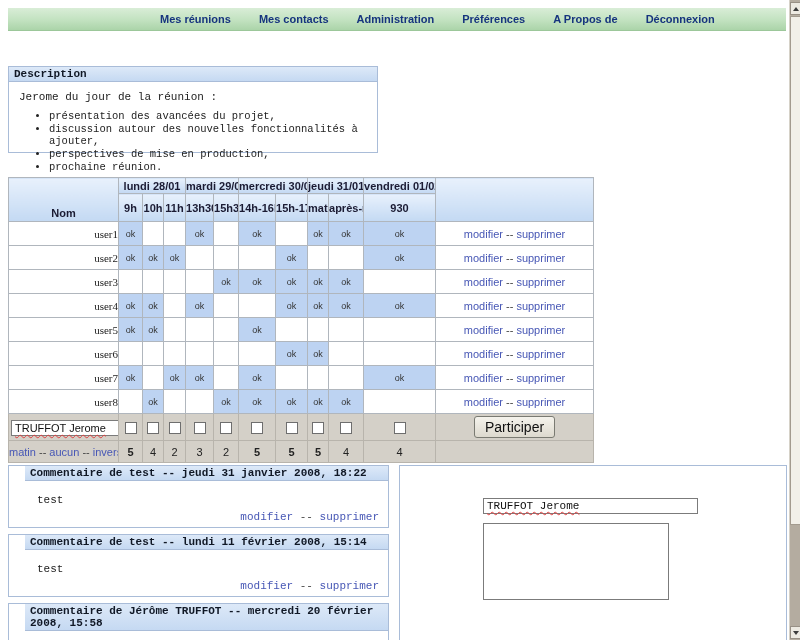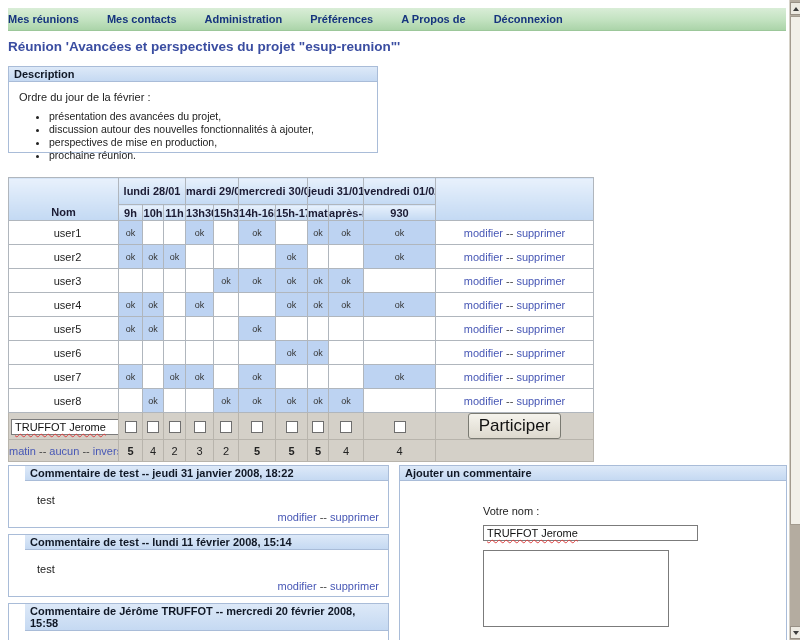--- a/index.html
+++ b/index.html
@@ -4,60 +4,60 @@
 <style>
   * { margin:0; padding:0; box-sizing:border-box; }
   html,body { background:#fff; }
   body { font-family:"Liberation Sans","DejaVu Sans",sans-serif; }
   .page { position:relative; width:800px; height:640px; background:#fff; overflow:hidden; }
 
   
   .topnav { position:absolute; left:8px; top:8px; width:778px; height:23px;
     background:linear-gradient(180deg,#d9edd7 0%,#c2e2c0 55%,#abd4a9 100%);
     border-bottom:1px solid #9cc79a;
-    display:flex; align-items:center; gap:28px; }
+    display:flex; align-items:center; padding-left:152px; gap:28px; }
   .topnav a { font-size:11px; font-weight:bold; color:#16347e; text-decoration:none; white-space:nowrap; cursor:pointer; }
 
   .page-title { position:absolute; left:8px; top:39px; font-size:13.5px; font-weight:bold; color:#3a4da1; }
 
   
-  .bluebox { background:#fff; border:1px solid #a9bcd8; }
+  .bluebox { background:#fff; border:1px solid #a9bcd8;font-family:Liberation Mono, monospace; }
   .bluebox .bhead { background:linear-gradient(180deg,#dde9f8,#c5d9f2); border-bottom:1px solid #a9bcd8;
     font-size:11px; font-weight:bold; color:#101826; padding:1px 5px; line-height:12px; }
 
   .desc-box { position:absolute; left:8px; top:66px; width:370px; height:87px; }
   .desc-body { padding:9px 10px 0 10px; font-size:11px; color:#222; }
   .desc-body ul { margin:7px 0 0 30px; padding:0; }
   .desc-body li { margin:0 0 1px 0; font-size:10.5px; }
 
   
   .table-wrap { position:absolute; left:8px; top:177px; }
   table.avail { border-collapse:collapse; table-layout:fixed; width:585px; }
   table.avail th, table.avail td { border:1px solid #b0b6bd; overflow:hidden; white-space:nowrap; }
   table.avail th { background:linear-gradient(180deg,#e8f1fc,#c3d9f3); font-size:11px; font-weight:bold; color:#1b1b33; text-align:center; }
-  tr.days th { height:27px; }
-  tr.times th { height:16px; }
+  tr.days th { height:16px; }
+  tr.times th { height:28px; }
   th.nomcell { vertical-align:bottom; padding-bottom:2px; }
   table.avail tbody td { height:24px; font-size:11px; color:#222; background:#fff; }
-  table.avail td.name { padding-left:8px; text-align:center; }
+  table.avail td.name { padding-left:8px; text-align:right;font-family:Liberation Serif, serif; }
   table.avail td.slot { text-align:center; font-size:9px; color:#333; }
   table.avail td.slot.ok { background:#bdd3f2; }
   table.avail td.act { text-align:center; font-size:11px; }
   a.link { color:#4757b5; text-decoration:none; cursor:pointer; font-size:11px; }
   .sep { color:#444; font-size:11px; }
   
   table.avail td.g { background:#d4d0c8; border-color:#b8b4ac; text-align:center; }
   tr.partrow td { height:27px; }
   tr.countrow td { height:22px; font-size:11px; color:#222; }
   td.count.max { font-weight:bold; }
   .fakeinput { display:inline-block; width:112px; height:16px; background:#fff; border:1px solid #7b7b7b;
      font-size:11px; color:#111; text-align:left; padding:1px 3px; margin-left:2px; cursor:text; }
   .misspell { text-decoration:underline wavy #e04040; text-decoration-thickness:1px; text-underline-offset:2px; }
   .checkbox { display:inline-block; width:12px; height:12px; background:#fff; border:1px solid #6e6e6e; vertical-align:middle; cursor:pointer; }
-  .btn { font-family:inherit; font-size:17px; color:#111; background:linear-gradient(180deg,#f5f3ec,#ddd9ce);
+  .btn { font-family:inherit; font-size:14px; color:#111; background:linear-gradient(180deg,#f5f3ec,#ddd9ce);
      border:1px solid #7a7a72; border-radius:3px; padding:2px 10px; cursor:pointer; }
 
   
   .comments { position:absolute; left:8px; top:465px; width:381px; }
   .comment-box { margin-bottom:6px; position:relative;padding-left:16px; }
   .comment-box .cbody { position:relative; height:46px; font-size:11px; color:#222; }
   .comment-box .ctext { position:absolute; left:12px; top:13px; }
   .comment-box .clinks { position:absolute; right:9px; bottom:4px; }
   .comment-box.clipped .cbody { height:60px; }
 
@@ -86,26 +86,25 @@
 
   <div class="topnav">
     <a>Mes réunions</a>
     <a>Mes contacts</a>
     <a>Administration</a>
     <a>Préférences</a>
     <a>A Propos de</a>
     <a>Déconnexion</a>
   </div>
 
-  <div class="page-title">Réunion 'Avancées et perspectives du projet "esup-reunion"'</div>
 
   <div class="bluebox desc-box">
     <div class="bhead">Description</div>
     <div class="desc-body">
-      <div>Ordre du jour de la février :</div>
+      <div>Jerome du jour de la réunion :</div>
       <ul>
         <li>présentation des avancées du projet,</li>
         <li>discussion autour des nouvelles fonctionnalités à ajouter,</li>
         <li>perspectives de mise en production,</li>
         <li>prochaine réunion.</li>
       </ul>
     </div>
   </div>
 
   <div class="table-wrap">
@@ -317,23 +316,21 @@
     </div>
     <div class="bluebox comment-box clipped" style="margin-top:2px;">
       <div class="bhead">Commentaire de Jérôme TRUFFOT -- mercredi 20 février 2008, 15:58</div>
       <div class="cbody">
         <span class="ctext">test</span>
       </div>
     </div>
   </div>
 
   <div class="bluebox add-box">
-    <div class="bhead">Ajouter un commentaire</div>
     <div class="add-body">
-      <label>Votre nom :</label>
       <span class="name-input"><span class="misspell">TRUFFOT Jerome</span></span>
       <textarea style=""></textarea>
     </div>
   </div>
 
   <div class="scrollbar">
     <div class="sb-btn sb-up">
         <span class="arrow up"></span>
       </div>
     <div class="sb-thumb"></div>

